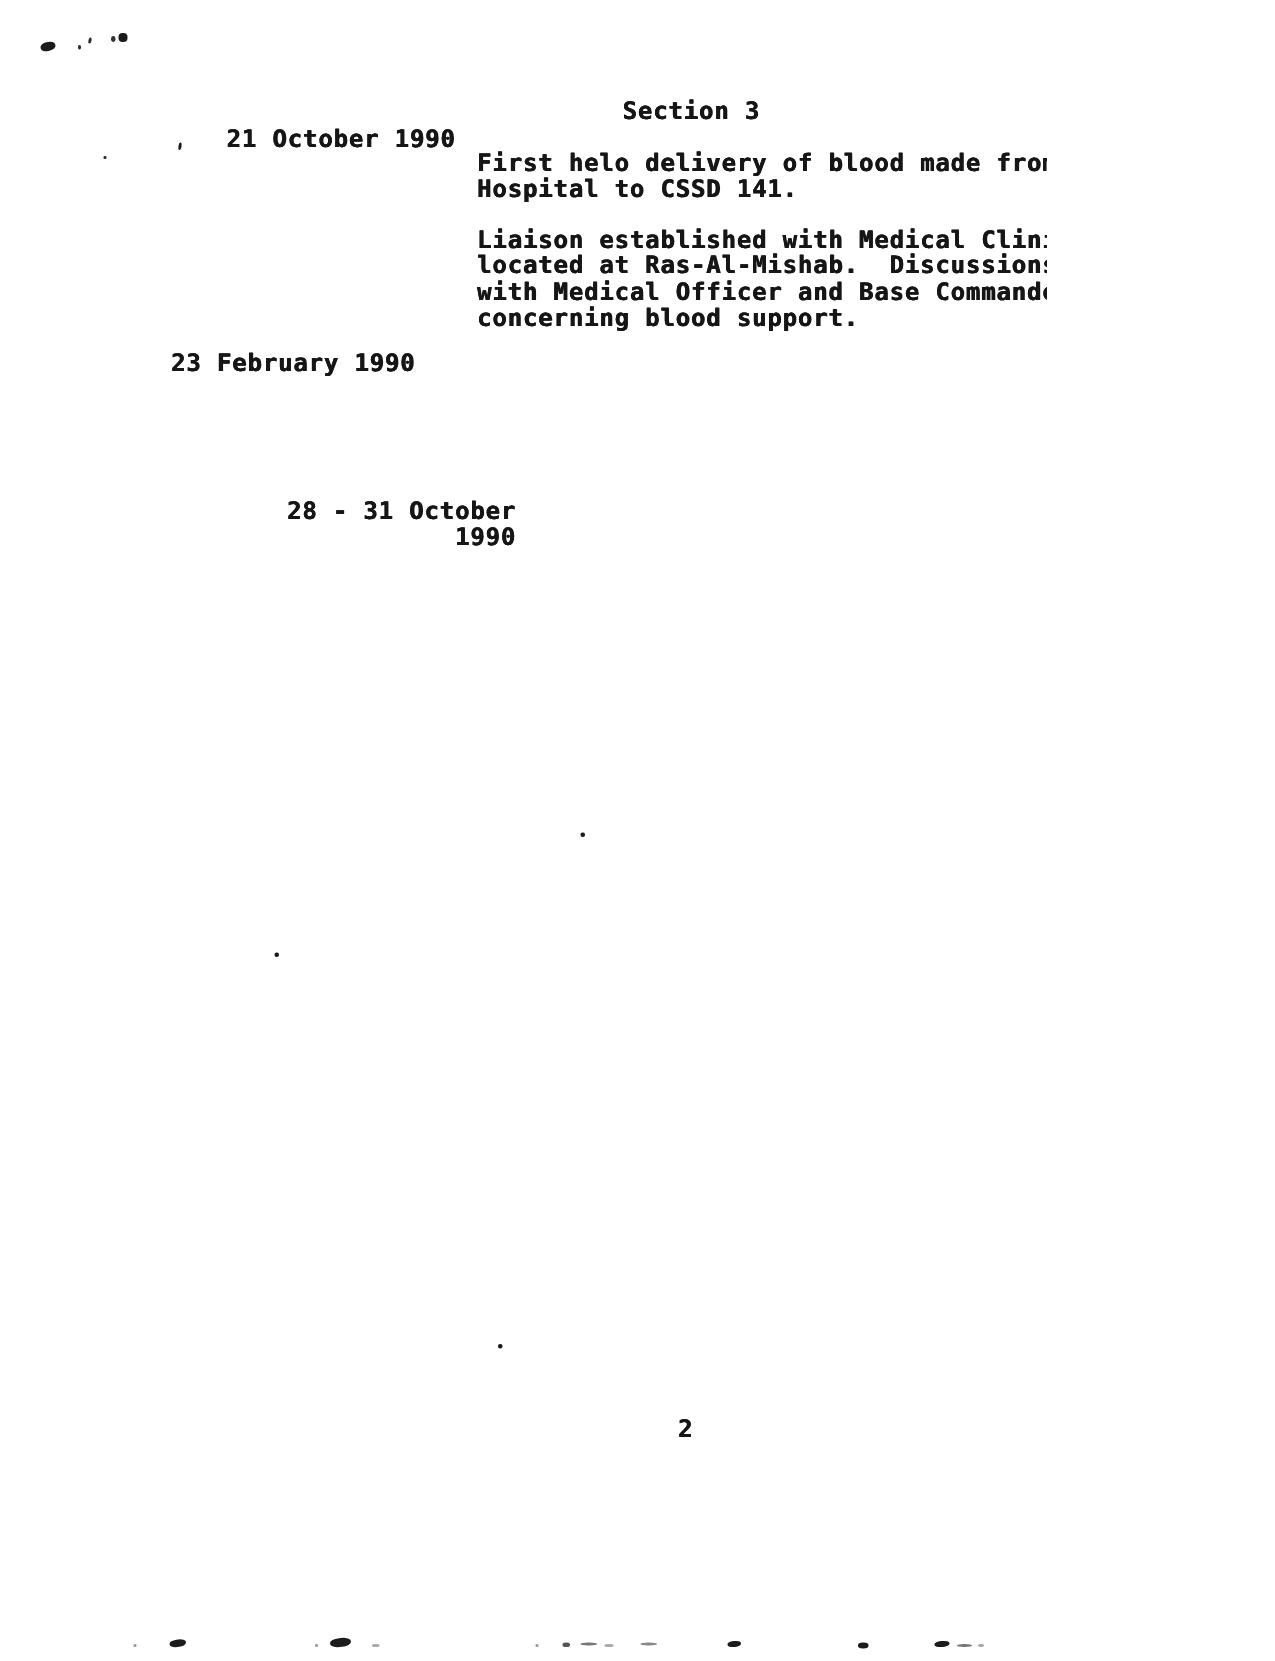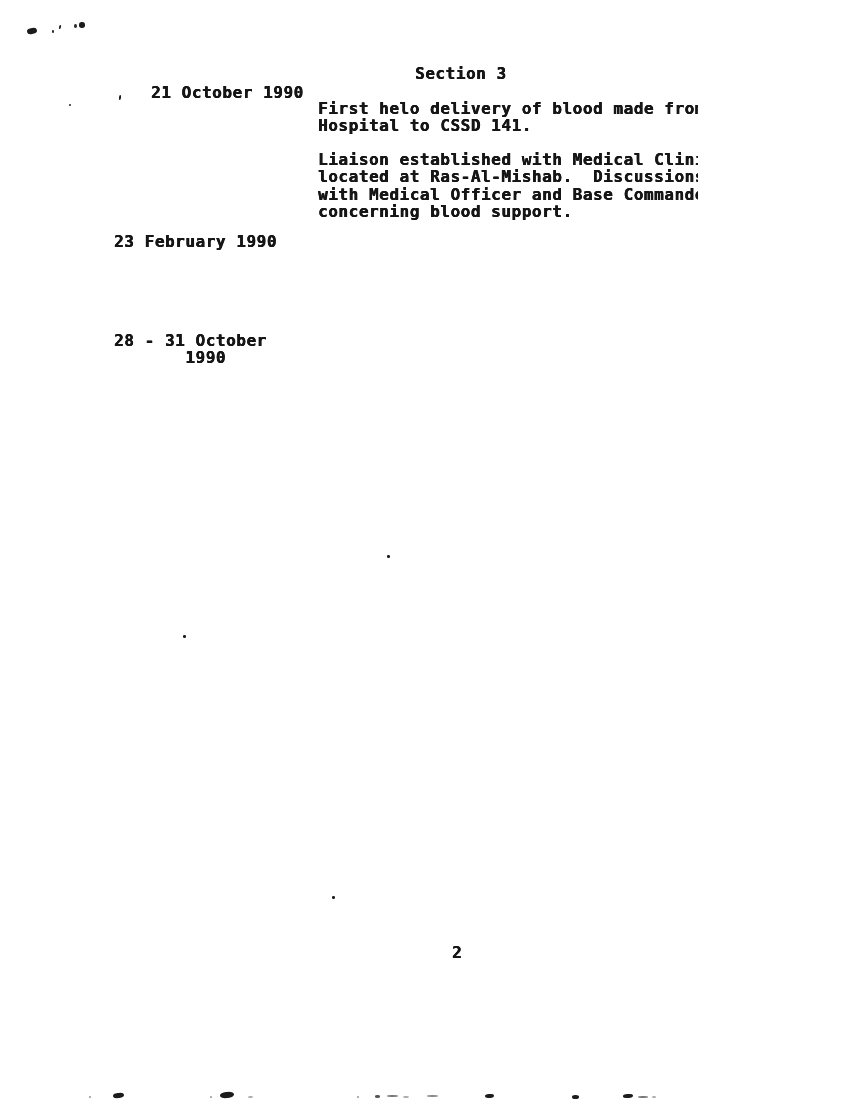--- a/index.html
+++ b/index.html
@@ -42,21 +42,21 @@
   <div class="txt date-col" style="left:119px; top:84px;margin-left:32px;">21 October 1990</div>
   <div class="txt body-col" style="left:318px; top:100px;">First helo delivery of blood made from USMC
 Hospital to CSSD 141.</div>
   <div class="txt body-col" style="left:318px; top:151px;">Liaison established with Medical Clinic
 located at Ras-Al-Mishab.  Discussions held
 with Medical Officer and Base Commander
 concerning blood support.</div>
 
   <div class="txt date-col" style="left:114px; top:233px;">23 February 1990</div>
 
-  <div class="txt date-col" style="left:114px; top:332px;">28 - 31 October
+  <div class="txt date-col" style="left:114px; top:332px;text-align:right;">28 - 31 October
        1990</div>
 
   <div class="txt" style="left:452px; top:944px;">2</div>
 
   <div id="artifacts-layer">
       <div class="artifact" style="left: 27px; top: 28px; width: 10px; height: 6px; background: rgb(28, 28, 28); transform: rotate(-12deg);"></div>
       <div class="artifact" style="left: 52px; top: 30px; width: 2px; height: 3px; background: rgb(42, 42, 42); transform: rotate(0deg);"></div>
       <div class="artifact" style="left: 59px; top: 25px; width: 2px; height: 4px; background: rgb(42, 42, 42); transform: rotate(15deg);"></div>
       <div class="artifact" style="left: 74px; top: 24px; width: 3px; height: 4px; background: rgb(51, 51, 51); transform: rotate(0deg);"></div>
       <div class="artifact" style="left: 79px; top: 22px; width: 6px; height: 6px; background: rgb(28, 28, 28); transform: rotate(0deg);"></div>

